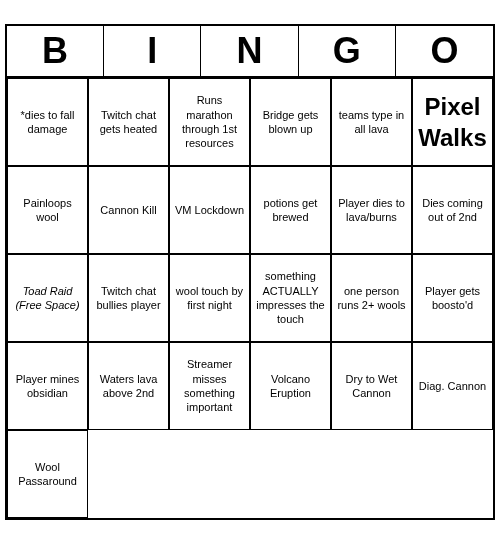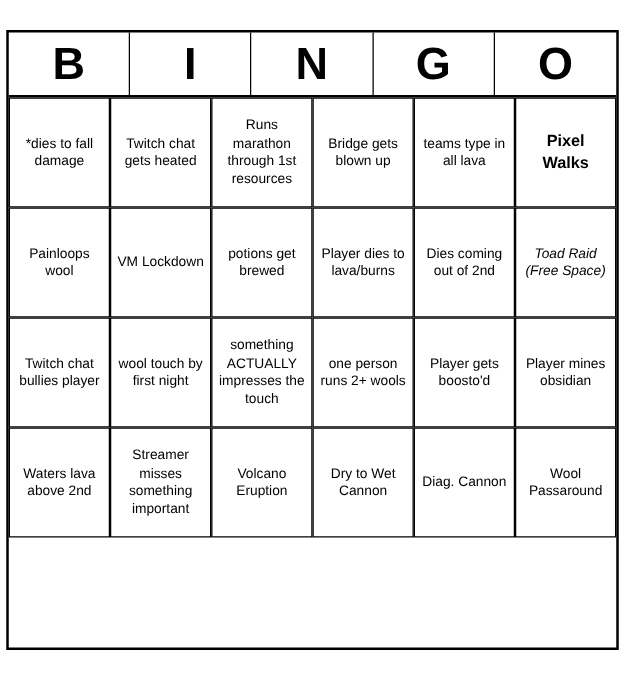--- a/index.html
+++ b/index.html
@@ -43,21 +43,21 @@
       display: flex;
       align-items: center;
       justify-content: center;
       text-align: center;
       padding: 4px;
       font-size: 11px;
       line-height: 1.3;
       word-wrap: break-word;
     }
     .bingo-cell.large-text {
-      font-size: 13px;
+      font-size: 24px;
       font-weight: bold;
     }
     .bingo-cell.free-space {
       font-style: italic;
     }
   </style>
 </head>
 <body>
 
 <div class="bingo-card">
@@ -69,20 +69,21 @@
       <div class="bingo-header-cell">O</div>
     </div>
   <div class="bingo-grid">
   <div class="bingo-cell">*dies to fall damage</div>
       <div class="bingo-cell">Twitch chat gets heated</div>
       <div class="bingo-cell">Runs marathon through 1st resources</div>
       <div class="bingo-cell">Bridge gets blown up</div>
       <div class="bingo-cell">teams type in all lava</div>
       <div class="bingo-cell large-text">Pixel Walks</div>
       <div class="bingo-cell">Painloops wool</div>
+      <div class="bingo-cell">Cannon Kill</div>
       <div class="bingo-cell">VM Lockdown</div>
       <div class="bingo-cell">potions get brewed</div>
       <div class="bingo-cell">Player dies to lava/burns</div>
       <div class="bingo-cell">Dies coming out of 2nd</div>
       <div class="bingo-cell free-space">Toad Raid (Free Space)</div>
       <div class="bingo-cell">Twitch chat bullies player</div>
       <div class="bingo-cell">wool touch by first night</div>
       <div class="bingo-cell">something ACTUALLY impresses the touch</div>
       <div class="bingo-cell">one person runs 2+ wools</div>
       <div class="bingo-cell">Player gets boosto'd</div>

